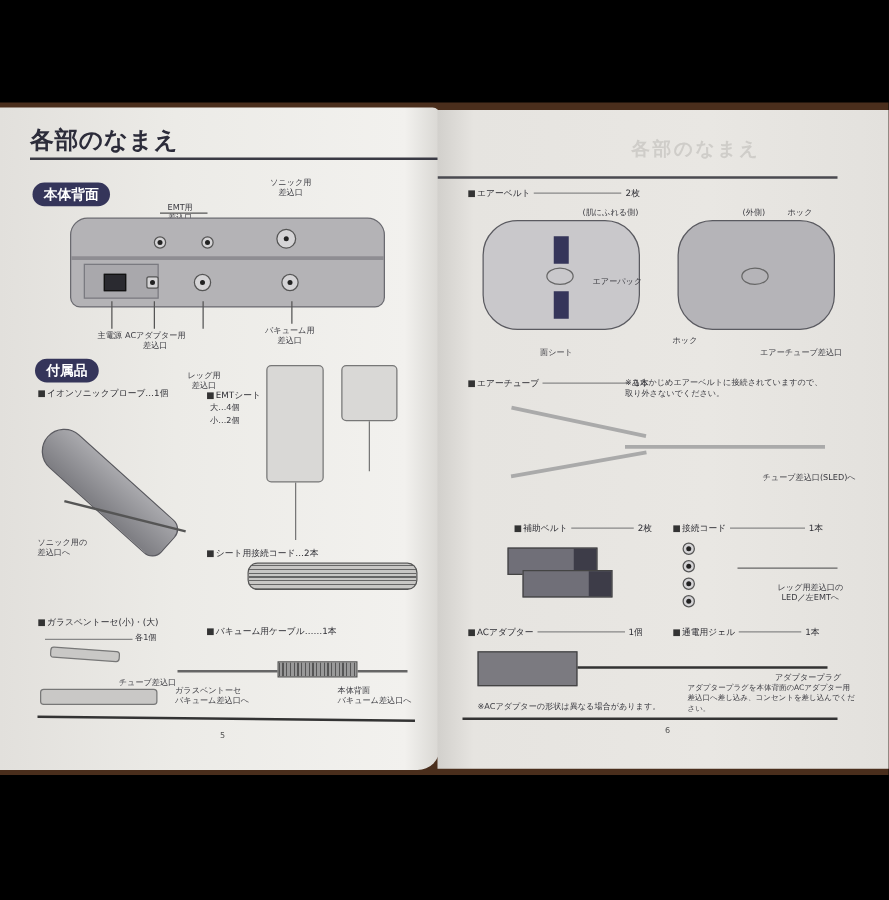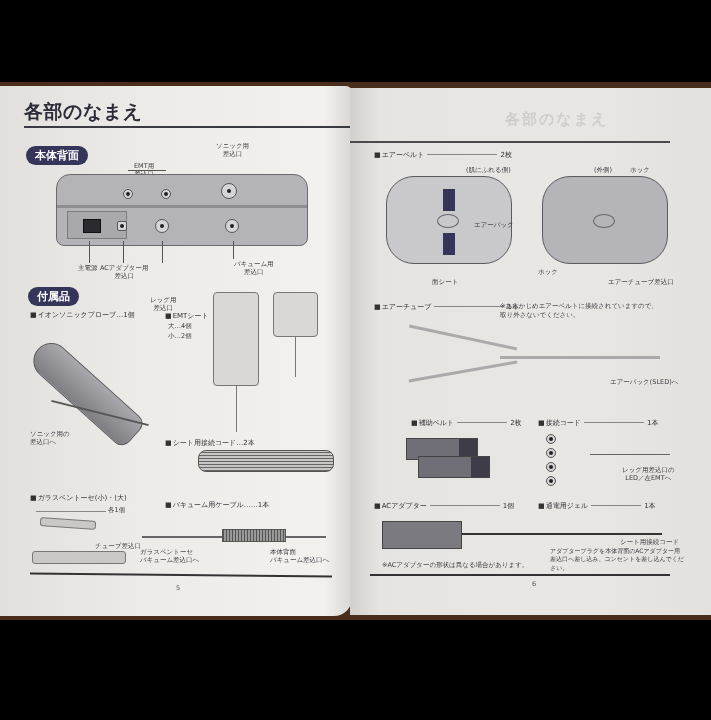--- a/index.html
+++ b/index.html
@@ -86,21 +86,21 @@
   <div class="vline" style="left:89px;top:155px;height:22px;"></div>
   <div class="vline" style="left:123px;top:155px;height:22px;"></div>
   <div class="vline" style="left:162px;top:155px;height:22px;"></div>
   <div class="vline" style="left:233px;top:155px;height:18px;"></div>
 
   <div class="label" style="left:78px;top:178px;">主電源</div>
   <div class="label" style="left:100px;top:178px;white-space:pre;">ACアダプター用
 差込口</div>
   <div class="label" style="left:150px;top:178px;white-space:pre;margin-top:32px;">レッグ用
 差込口</div>
-  <div class="label" style="left:212px;top:174px;white-space:pre;margin-left:22px;">バキューム用
+  <div class="label" style="left:212px;top:174px;white-space:pre;">バキューム用
 差込口</div>
 
   <div class="pill" style="left:28px;top:201px;">付属品</div>
 
   <div class="item" style="left:30px;top:224px;">イオンソニックプローブ…1個</div>
   <div class="probe" style="top:245px;left:38px;"></div>
   <div class="tube" style="left:50px;top:326px;width:100px;transform:rotate(14deg);height:2px;background:#555;"></div>
   <div class="label" style="left:30px;top:344px;text-align:left;white-space:pre;">ソニック用の
 差込口へ</div>
 
@@ -157,21 +157,21 @@
   </div>
   <div class="label" style="left:188px;top:180px;">ホック</div>
   <div class="label" style="left:258px;top:190px;">エアーチューブ差込口</div>
 
   <div class="item" style="left:24px;top:214px;"><span>エアーチューブ</span><span class="leader"></span><span>1本</span></div>
   <div class="note" style="left:150px;top:214px;white-space:pre;">※あらかじめエアーベルトに接続されていますので、
 取り外さないでください。</div>
   <div class="tube" style="left:58px;top:248px;width:110px;transform:rotate(12deg);background:#aaa;"></div>
   <div class="tube" style="left:58px;top:282px;width:110px;transform:rotate(-10deg);background:#aaa;"></div>
   <div class="tube" style="left:150px;top:268px;width:160px;background:#aaa;"></div>
-  <div class="label" style="left:260px;top:290px;">エアーパック(SLED)へ</div>
+  <div class="label" style="left:260px;top:290px;">チューブ差込口(SLED)へ</div>
 
   <div class="item" style="left:24px;top:330px;padding-left:37px;"><span>補助ベルト</span><span class="leader" style="width:50px;"></span><span>2枚</span></div>
   <div class="flat-belt" style="left:56px;top:350px;width:72px;height:22px;">
       <div class="flat-belt-end"></div>
     </div>
   <div class="flat-belt" style="left:68px;top:368px;width:72px;height:22px;">
       <div class="flat-belt-end"></div>
     </div>
 
   <div class="item" style="left:188px;top:330px;"><span>接続コード</span><span class="leader" style="width:60px;"></span><span>1本</span></div>
@@ -180,21 +180,21 @@
   <div class="port" style="left:196px;top:374px;width:10px;height:10px;"></div>
   <div class="port" style="left:196px;top:388px;width:10px;height:10px;"></div>
   <div class="tube" style="left:240px;top:366px;width:80px;height:1px;background:#666;"></div>
   <div class="label" style="left:272px;top:378px;white-space:pre;">レッグ用差込口の
 LED／左EMTへ</div>
 
   <div class="item" style="left:24px;top:413px;"><span>ACアダプター</span><span class="leader"></span><span>1個</span></div>
   <div class="item" style="left:188px;top:413px;"><span>通電用ジェル</span><span class="leader" style="width:50px;"></span><span>1本</span></div>
   <div class="adapter"></div>
   <div class="cable" style="left:112px;top:445px;width:200px;"></div>
-  <div class="label" style="left:270px;top:450px;">シート用接続コード</div>
+  <div class="label" style="left:270px;top:450px;">アダプタープラグ</div>
   <div class="label" style="left:32px;top:473px;">※ACアダプターの形状は異なる場合があります。</div>
   <div class="note" style="left:200px;top:459px;white-space:pre;font-size:6px;">アダプタープラグを本体背面のACアダプター用
 差込口へ差し込み、コンセントを差し込んでくだ
 さい。</div>
 
   <div class="bottom-rule" style="left:20px;top:486px;width:300px;"></div>
   <div class="page-num" style="left:182px;top:492px;">6</div>
 </div>
 
 </body></html>

